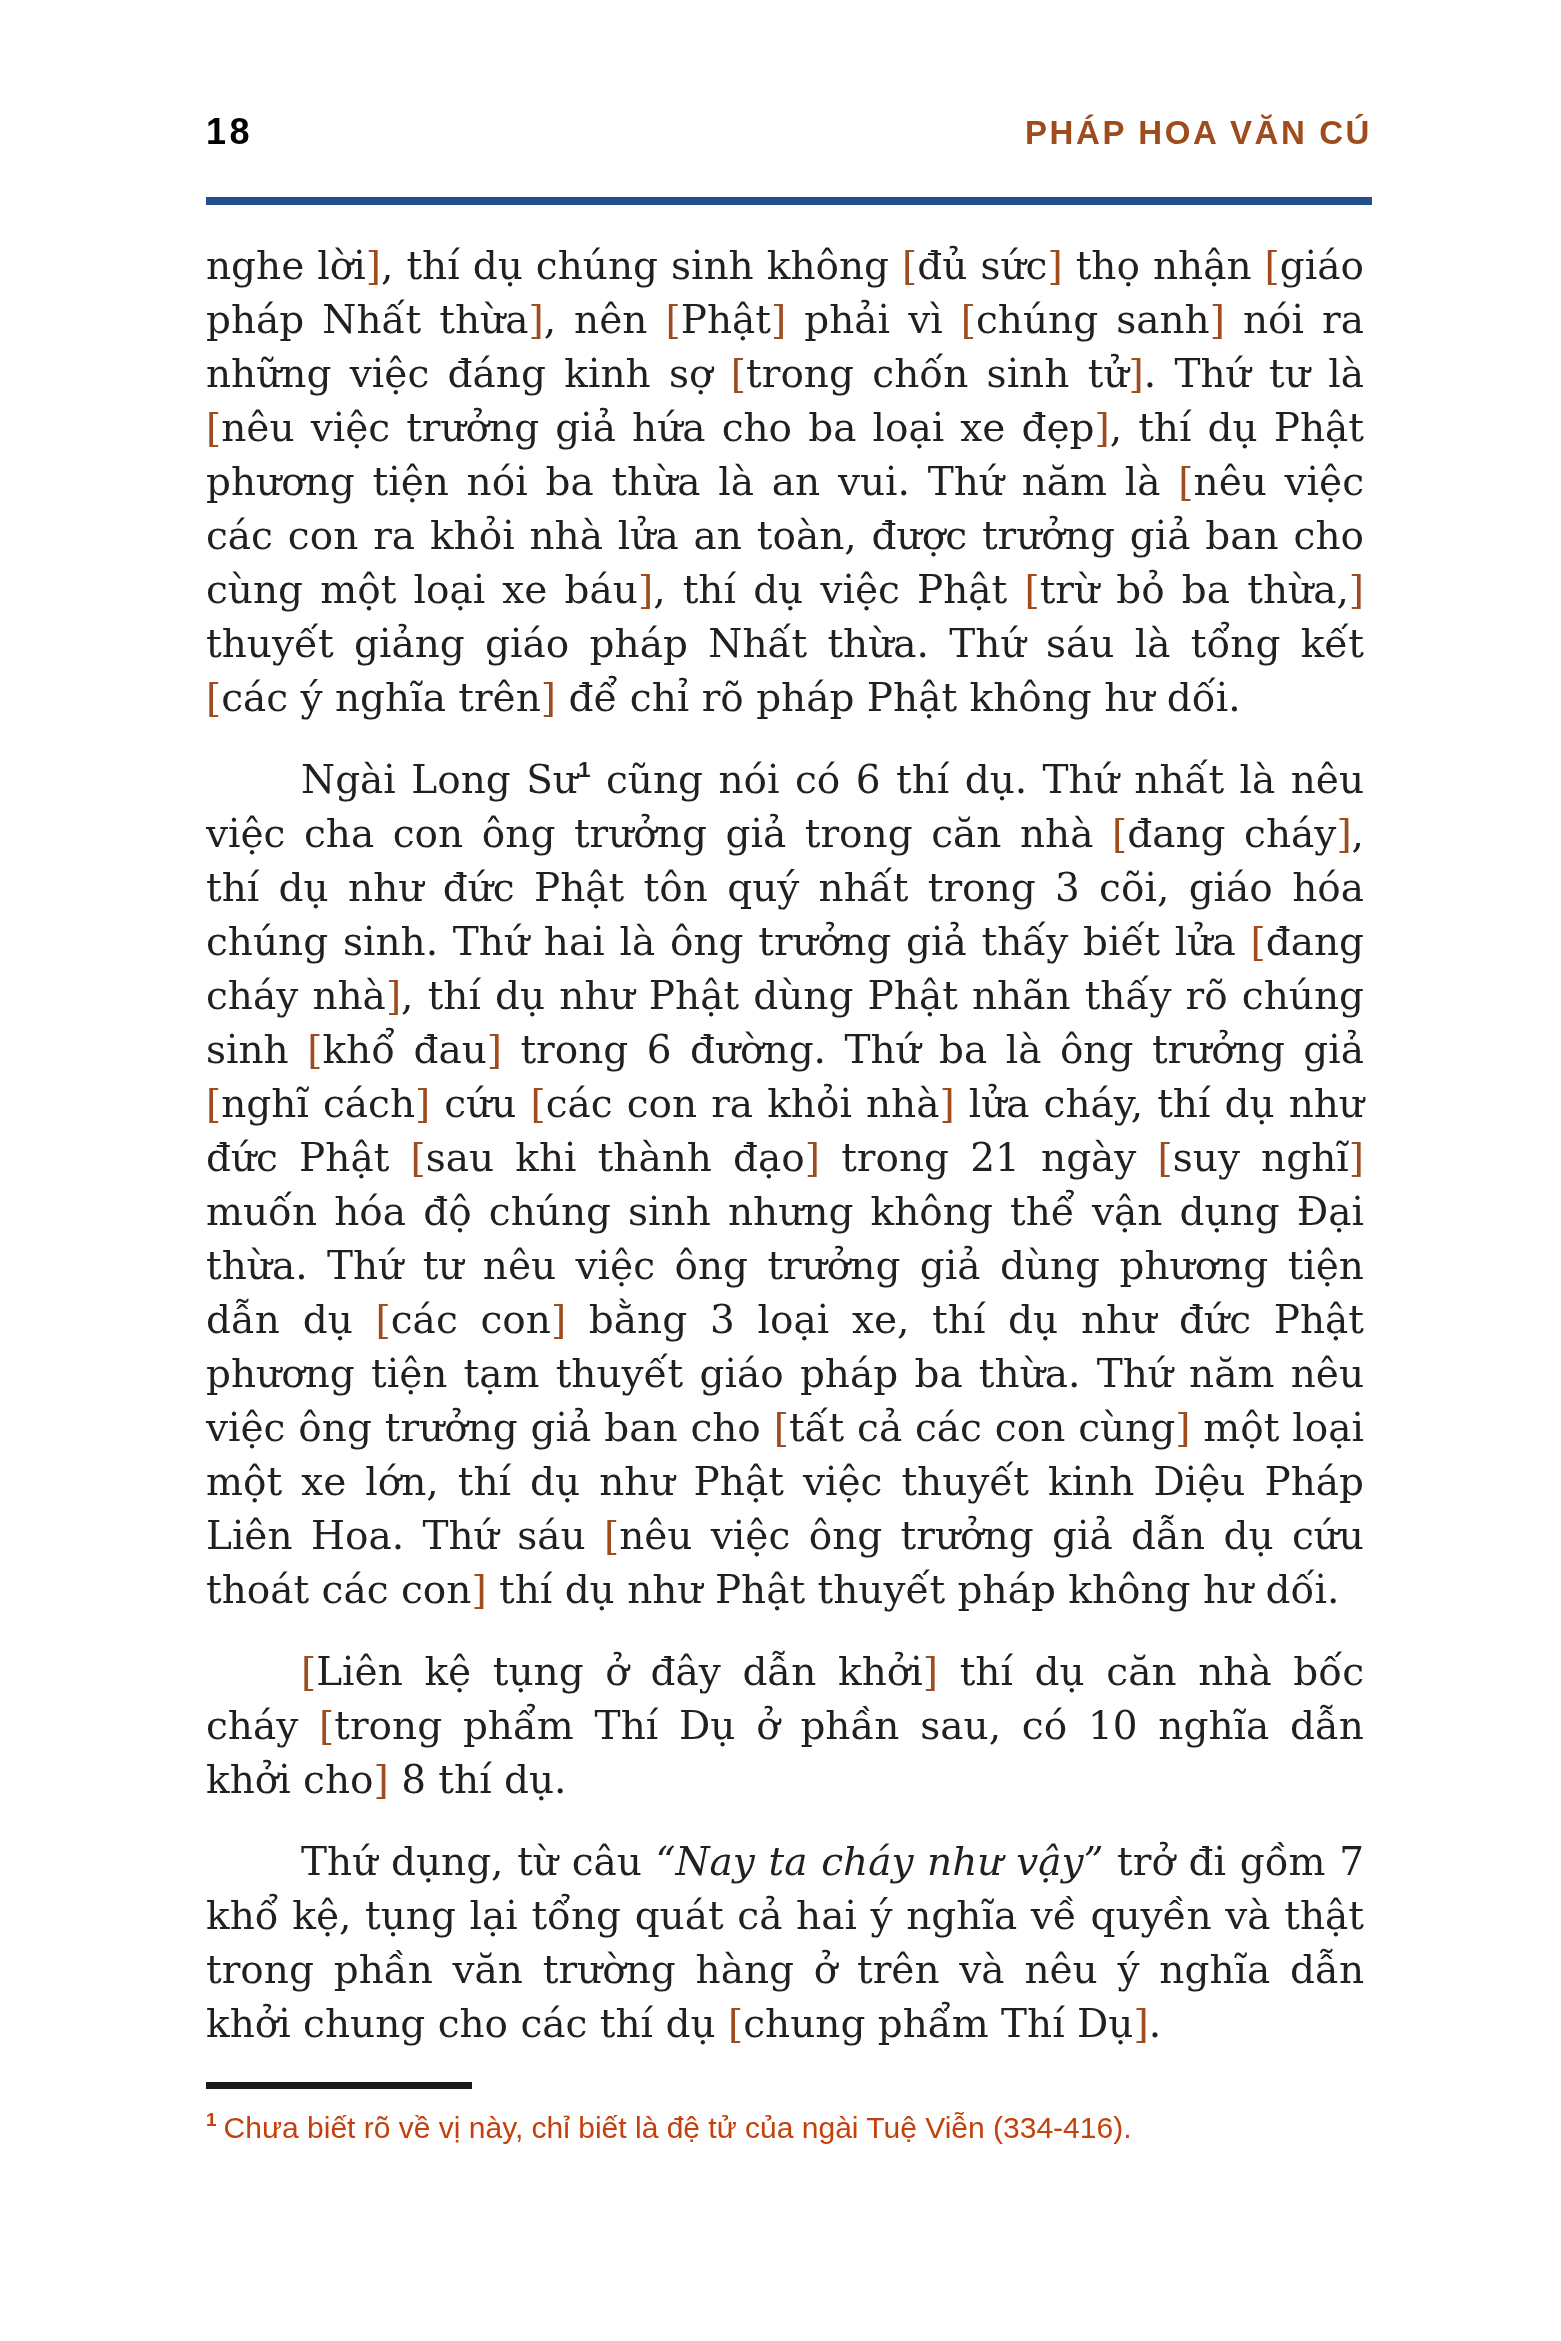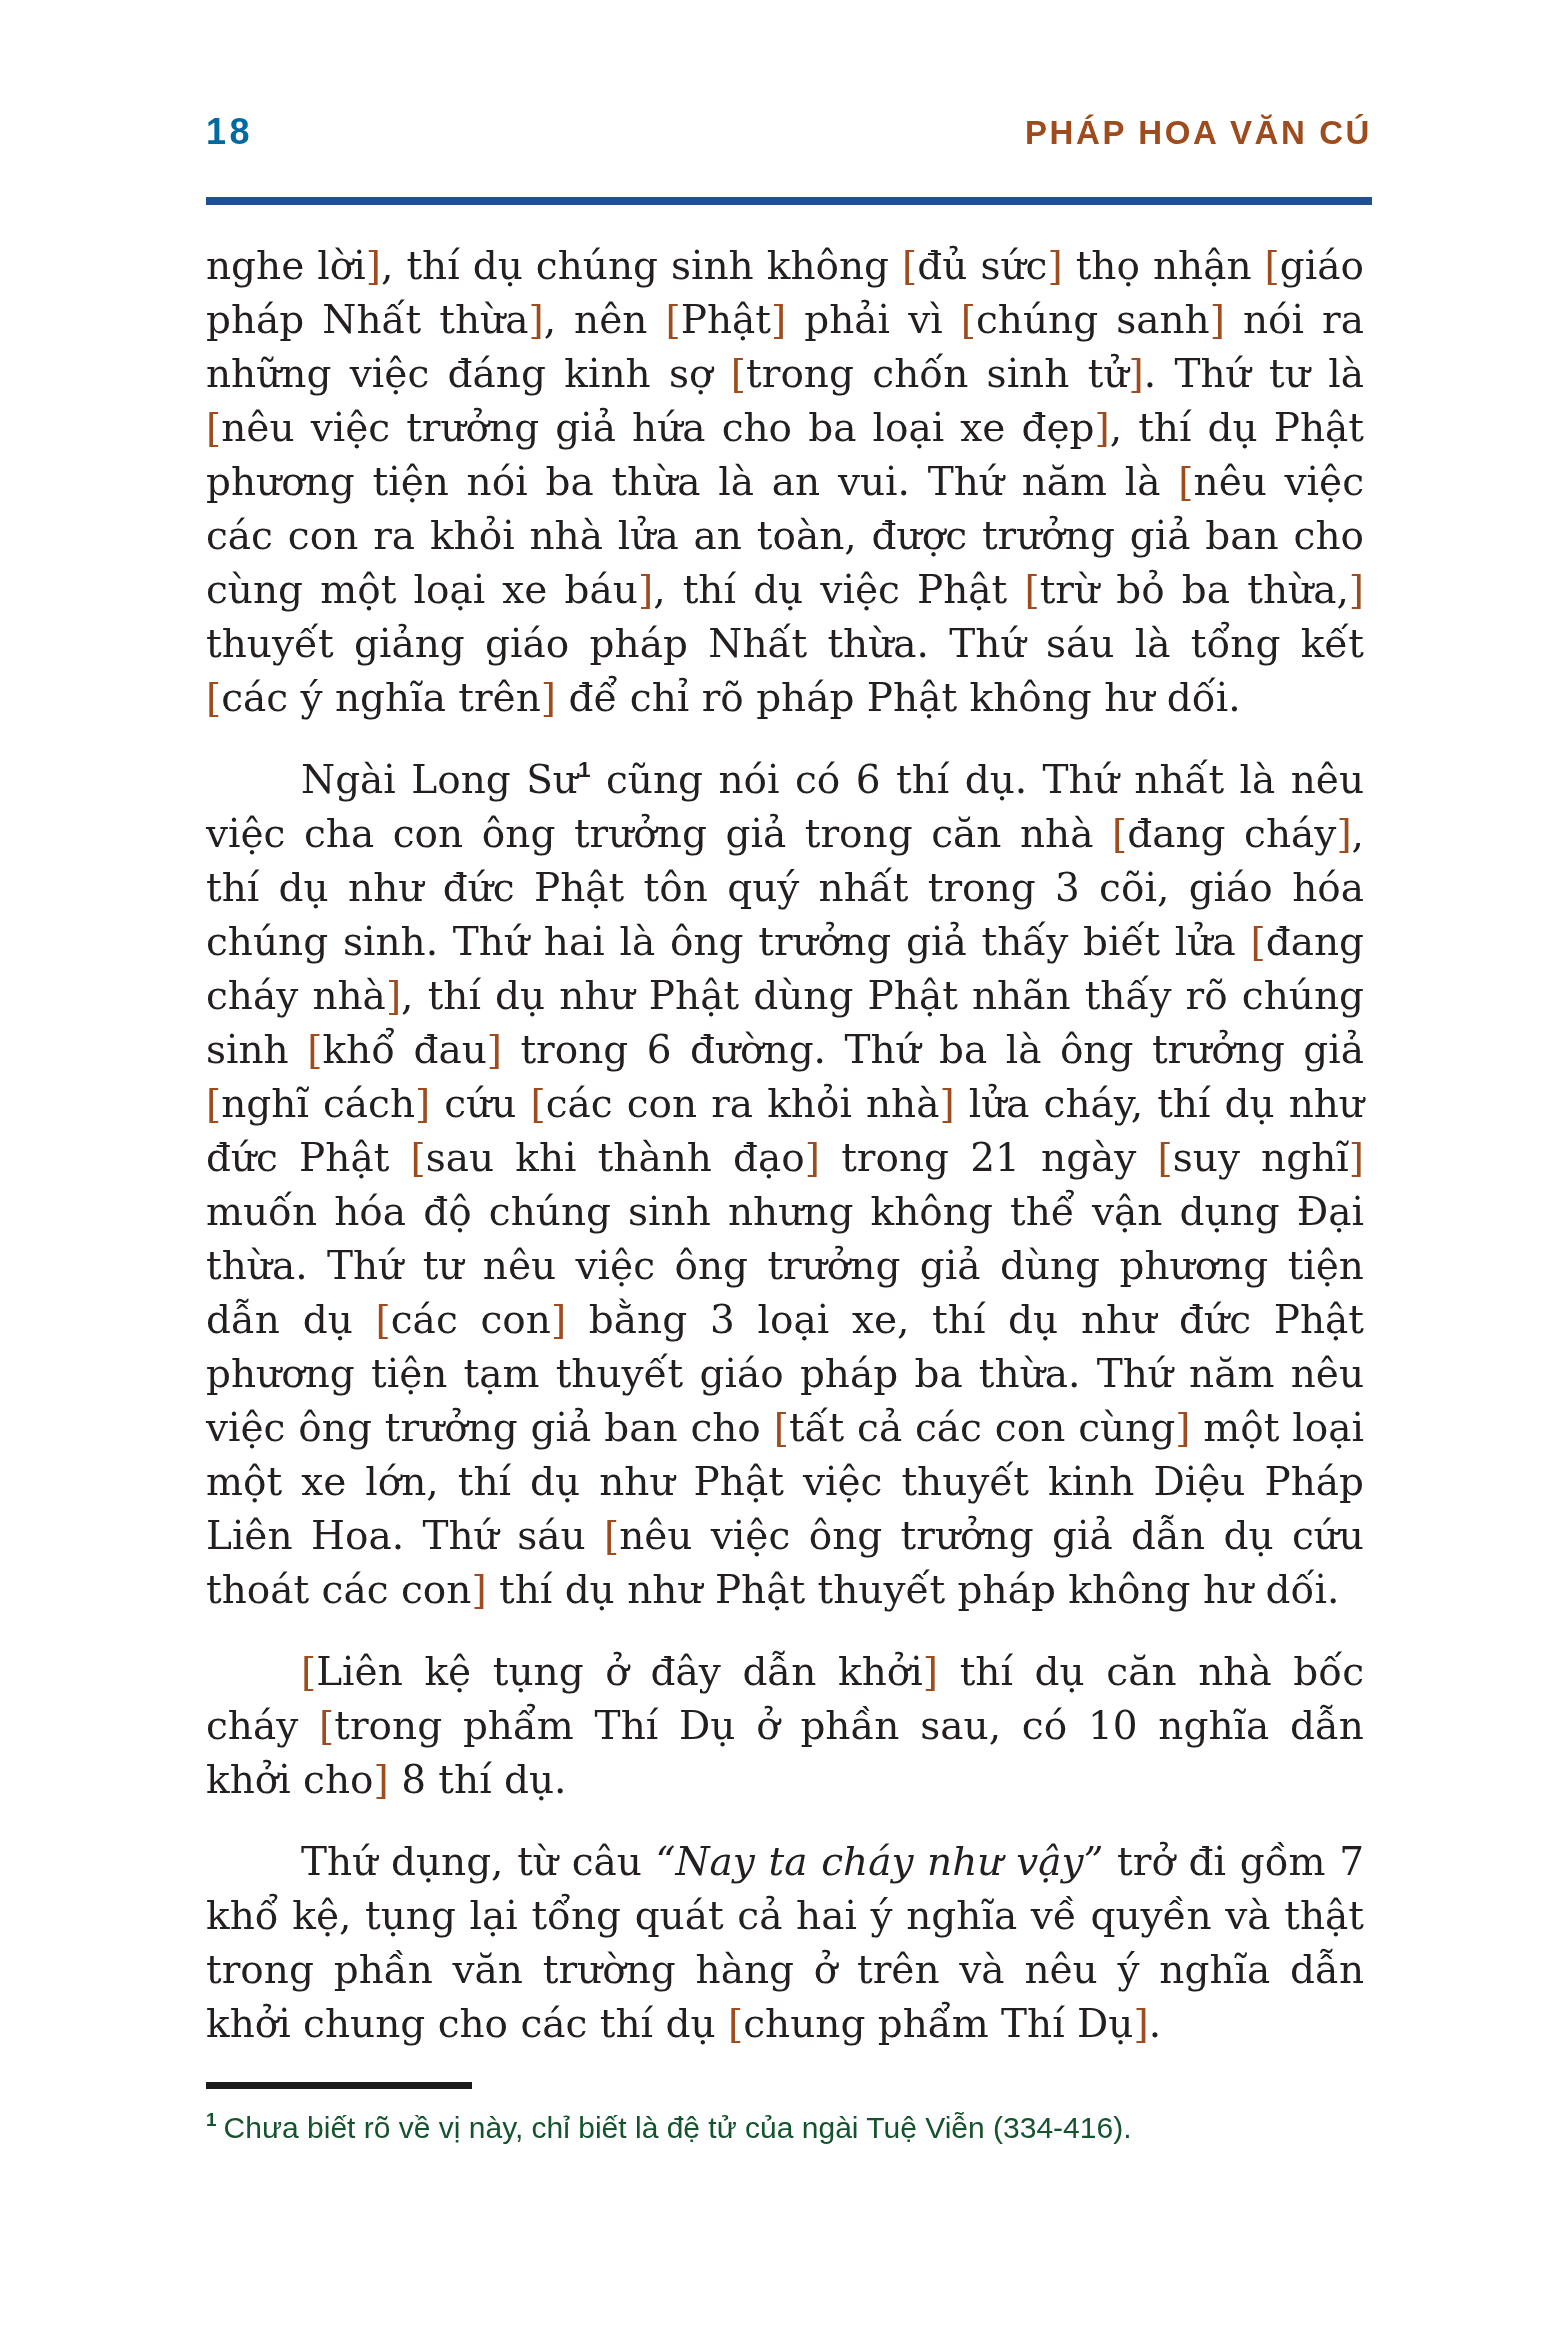--- a/index.html
+++ b/index.html
@@ -28,21 +28,21 @@
     right: 189px;
     display: flex;
     justify-content: space-between;
     align-items: baseline;
     font-family: "Liberation Sans", sans-serif;
     font-weight: bold;
   }
   .page-num {
     font-size: 36px;
     letter-spacing: 3.5px;
-    color: #0369a1;
+    color: #000000;
   }
   .running-title {
     font-size: 33px;
     letter-spacing: 2.6px;
     color: var(--accent);
     margin-left: 6px;
   }
   .header-rule {
     position: absolute;
     top: 197px;
@@ -89,21 +89,21 @@
     width: 266px;
     height: 7px;
     background: #1a1a1a;
     margin-bottom: 19px;
   }
   .fn-text {
     margin: 0;
     font-family: "Liberation Sans", sans-serif;
     font-size: 30px;
     line-height: 40px;
-    color: #14532d;
+    color: #c2410c;
   }
   .fn-text sup {
     font-weight: bold;
     font-size: 19px;
     line-height: 0;
     vertical-align: 12px;
     margin-right: 7px;
   }
 </style>
 </head>

